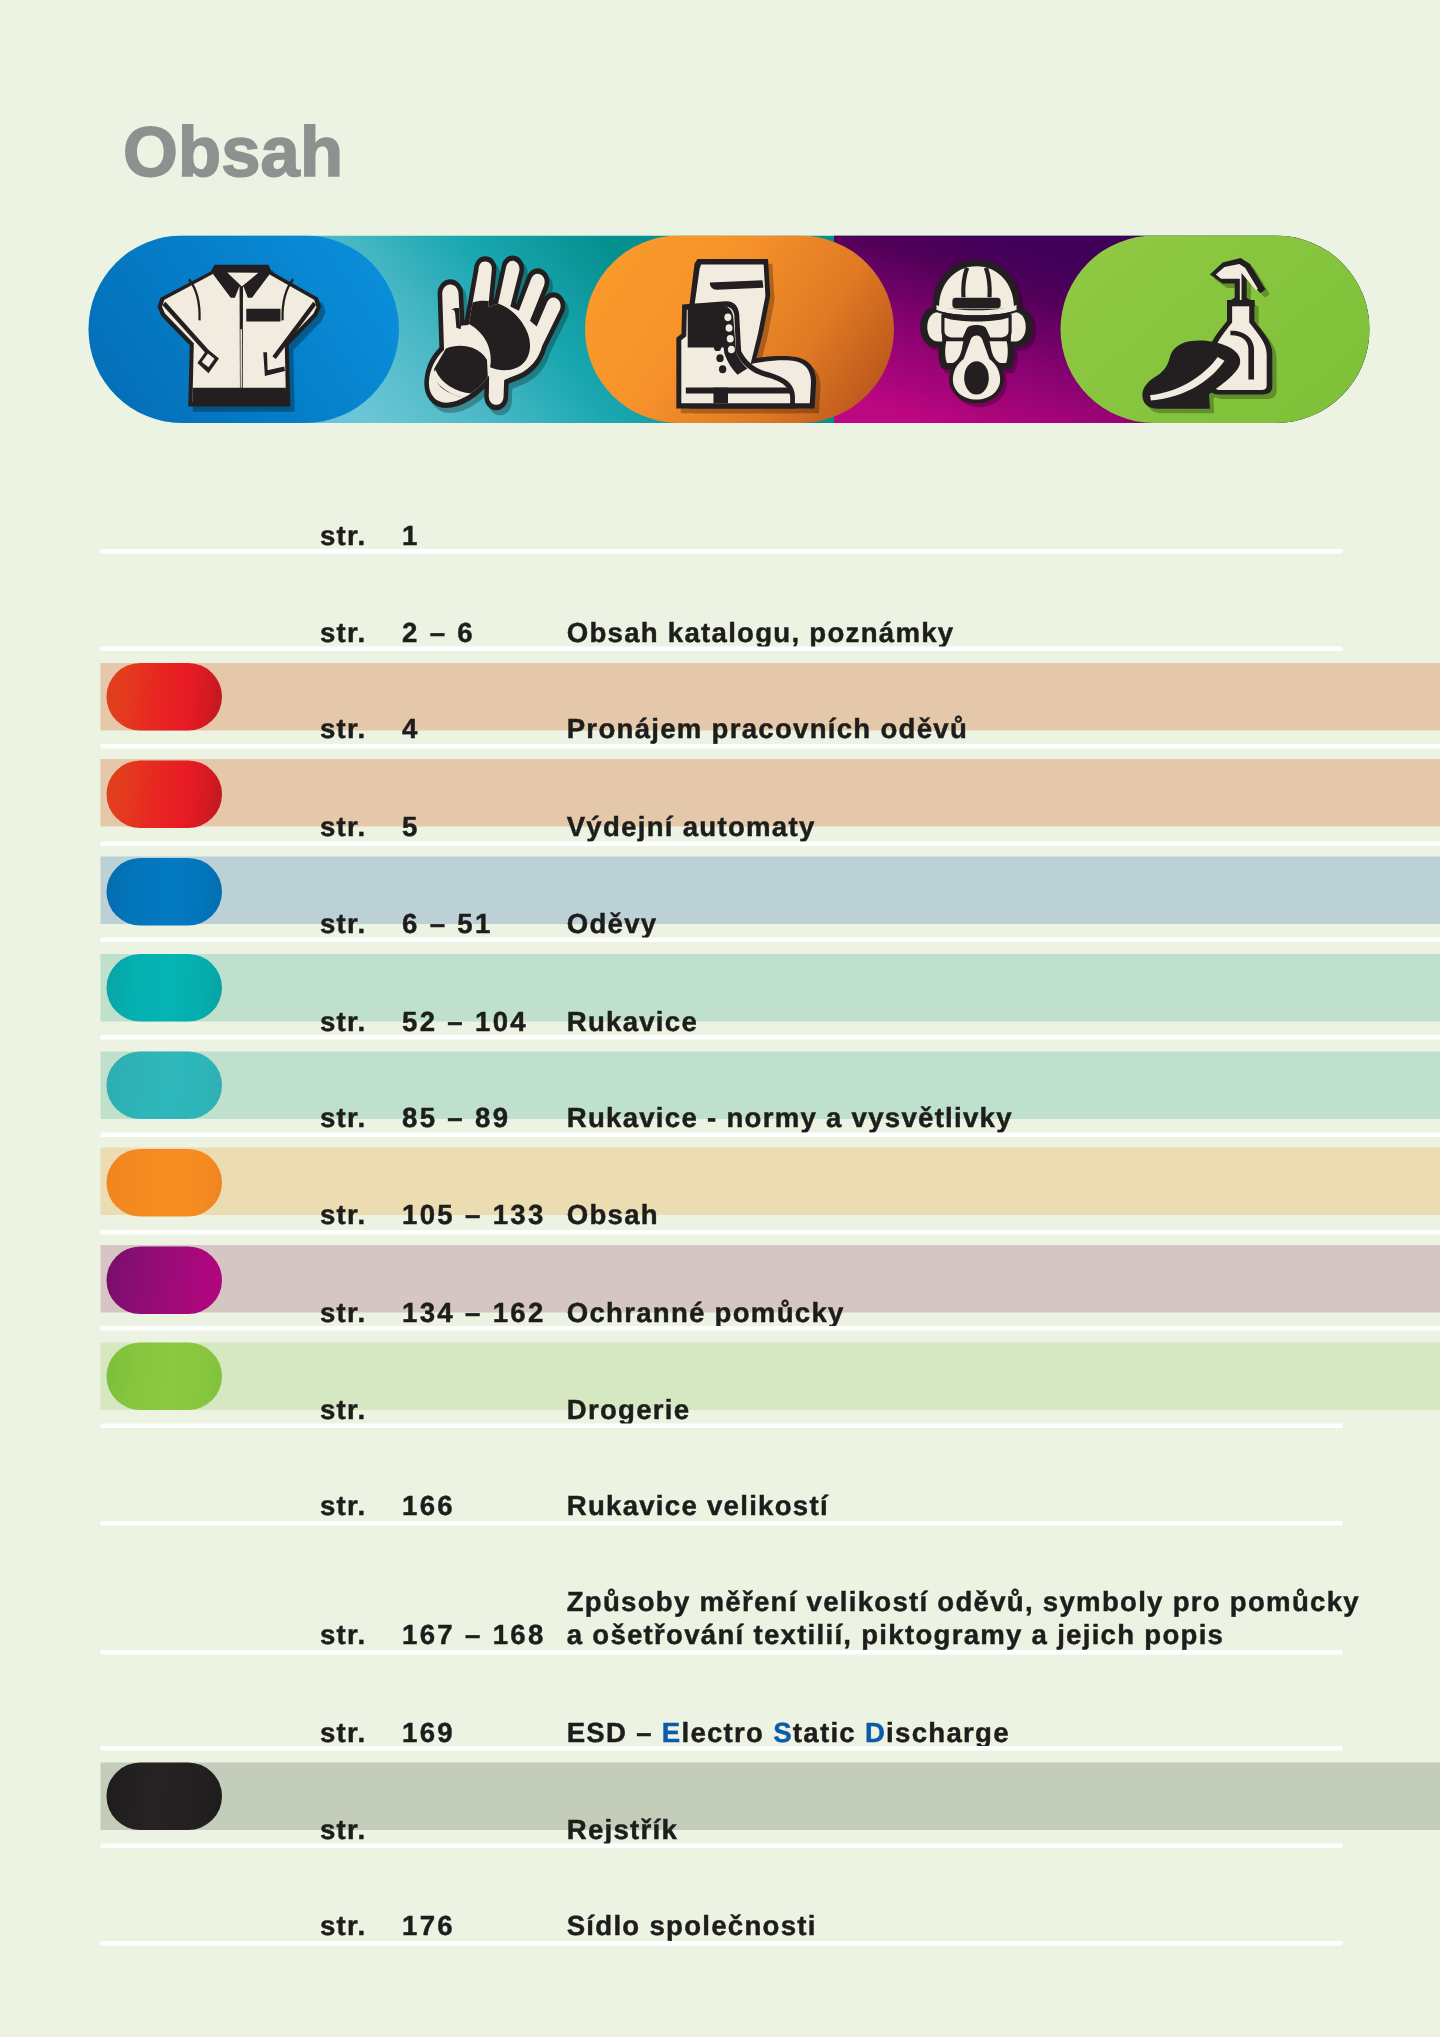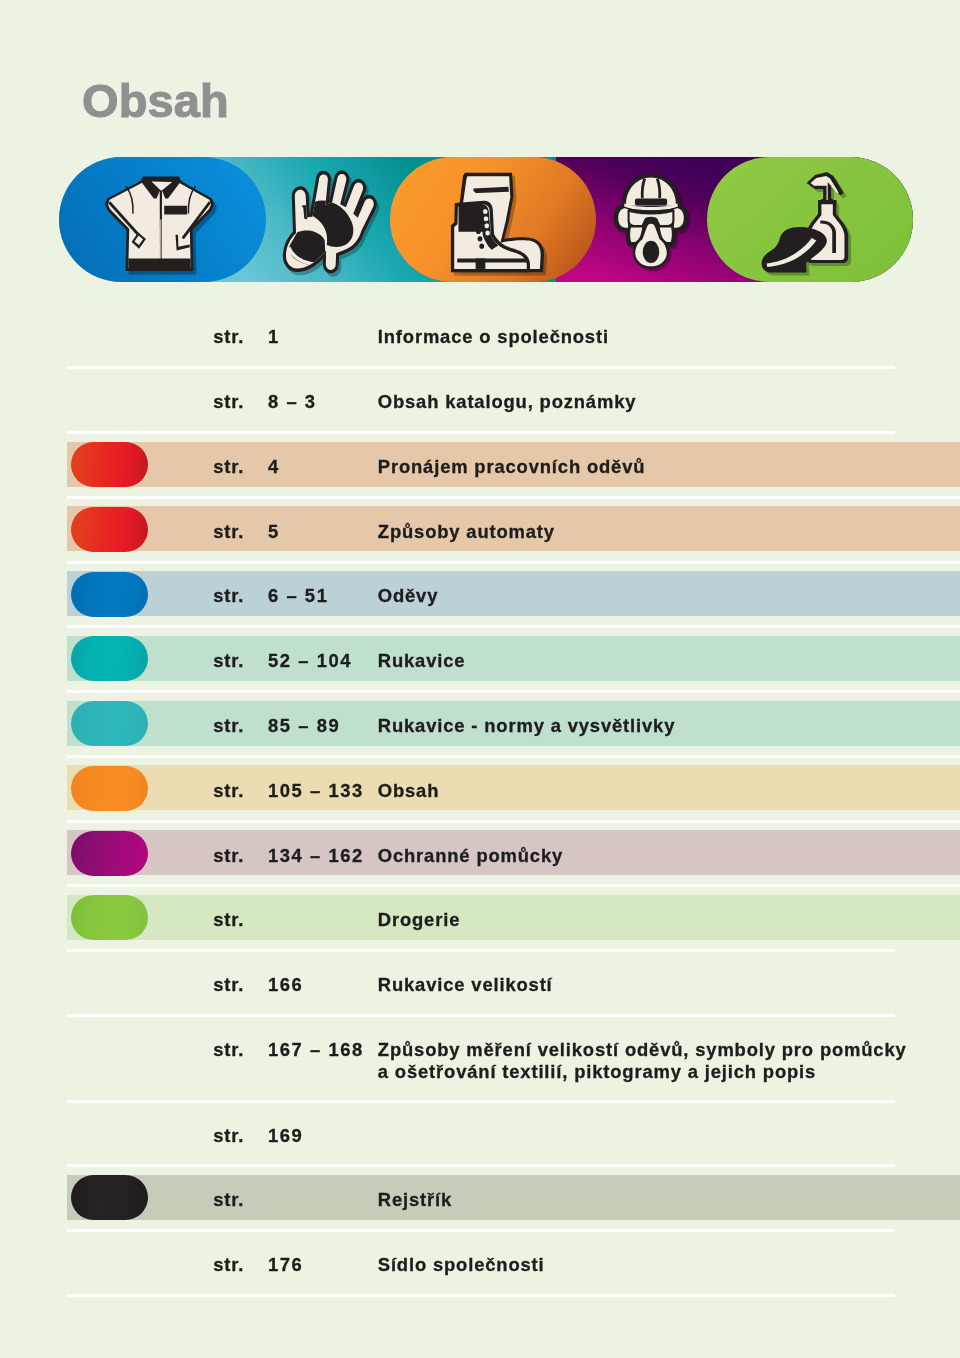--- a/index.html
+++ b/index.html
@@ -16,21 +16,21 @@
   .tab{position:absolute;left:71px;top:9.5px;width:77px;height:45px;border-radius:23px;}
   .tab-red{background:linear-gradient(96deg,#de411c 0%,#e43a1e 18%,#e72820 42%,#e91b25 66%,#d41a22 86%,#bb181e 100%);}
   .tab-blue{background:linear-gradient(96deg,#046bae 0%,#0274ba 22%,#027ac3 55%,#0276bc 80%,#046cae 100%);}
   .tab-teal{background:linear-gradient(96deg,#07a3a5 0%,#05b0b0 25%,#04b5b3 55%,#05adad 82%,#08a0a2 100%);}
   .tab-lightteal{background:linear-gradient(96deg,#2fadb2 0%,#2eb3b6 25%,#2eb8bb 55%,#2db5b8 82%,#30aeb3 100%);}
   .tab-orange{background:linear-gradient(96deg,#f0841f 0%,#f48920 25%,#f78d22 55%,#f58a21 82%,#ef831e 100%);}
   .tab-magenta{background:linear-gradient(100deg,#760d6b 0%,#880e72 25%,#9c0b79 55%,#ad077d 82%,#b1067d 100%);}
   .tab-green{background:linear-gradient(96deg,#7dbf3a 0%,#86c53d 25%,#8cc941 55%,#88c63f 82%,#80c13b 100%);}
   .tab-black{background:linear-gradient(96deg,#1f1c1d 0%,#272324 40%,#242021 75%,#1e1b1c 100%);}
 
-  .cell{position:absolute;top:0;height:100%;display:flex;align-items:flex-start;}
+  .cell{position:absolute;top:0;height:100%;display:flex;align-items:flex-end;}
   .cell-str{left:213.3px;}
   .cell-pg{left:268px;}
   .cell-ti{left:377.8px;}
   .txt{font-size:18.4px;font-weight:bold;color:#1d1d1b;line-height:22px;padding-top:23.4px;white-space:nowrap;letter-spacing:0.85px;-webkit-text-stroke:0.3px #1d1d1b;}
   .cell-pg .txt{letter-spacing:1.55px;}
   .esd-b{color:#0b5bab;-webkit-text-stroke:0.3px #0b5bab;}
 </style>
 </head>
 <body>
 
@@ -178,31 +178,28 @@
   </g>
 </svg></div>
   <div class="rows">
     <div class="row">
       <div class="cell cell-str">
           <span class="txt">str.</span>
         </div>
       <div class="cell cell-pg">
           <span class="txt">1</span>
         </div>
-      <div class="cell cell-ti">
-          <span class="txt">Informace o společnosti</span>
-        </div>
-    </div>
-    <div class="row">
-      <div class="divider"></div>
-      <div class="cell cell-str">
-          <span class="txt">str.</span>
-        </div>
-      <div class="cell cell-pg">
-          <span class="txt">8 – 3</span>
+    </div>
+    <div class="row">
+      <div class="divider"></div>
+      <div class="cell cell-str">
+          <span class="txt">str.</span>
+        </div>
+      <div class="cell cell-pg">
+          <span class="txt">2 – 6</span>
         </div>
       <div class="cell cell-ti">
           <span class="txt">Obsah katalogu, poznámky</span>
         </div>
     </div>
     <div class="row">
       <div class="divider"></div>
       <div class="band" style="background:#e4c8a9"></div>
       <div class="tab tab-red"></div>
       <div class="cell cell-str">
@@ -219,21 +216,21 @@
       <div class="divider wide"></div>
       <div class="band" style="background:#e4c8a9"></div>
       <div class="tab tab-red"></div>
       <div class="cell cell-str">
           <span class="txt">str.</span>
         </div>
       <div class="cell cell-pg">
           <span class="txt">5</span>
         </div>
       <div class="cell cell-ti">
-          <span class="txt">Způsoby automaty</span>
+          <span class="txt">Výdejní automaty</span>
         </div>
     </div>
     <div class="row">
       <div class="divider wide"></div>
       <div class="band" style="background:#bcd1d6"></div>
       <div class="tab tab-blue"></div>
       <div class="cell cell-str">
           <span class="txt">str.</span>
         </div>
       <div class="cell cell-pg">
@@ -334,20 +331,23 @@
           <span class="txt"><span>Způsoby měření velikostí oděvů, symboly pro pomůcky</span><br><span>a ošetřování textilií, piktogramy a jejich popis</span></span>
         </div>
     </div>
     <div class="row">
       <div class="divider"></div>
       <div class="cell cell-str">
           <span class="txt">str.</span>
         </div>
       <div class="cell cell-pg">
           <span class="txt">169</span>
+        </div>
+      <div class="cell cell-ti">
+          <span class="txt">ESD – <span class="esd-b">E</span>lectro <span class="esd-b">S</span>tatic <span class="esd-b">D</span>ischarge</span>
         </div>
     </div>
     <div class="row">
       <div class="divider"></div>
       <div class="band" style="background:#c4ccba"></div>
       <div class="tab tab-black"></div>
       <div class="cell cell-str">
           <span class="txt">str.</span>
         </div>
       <div class="cell cell-ti">

